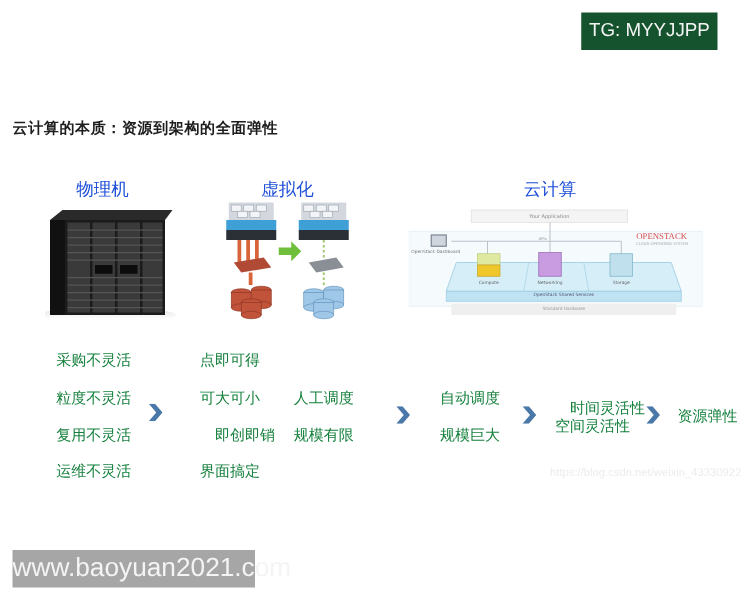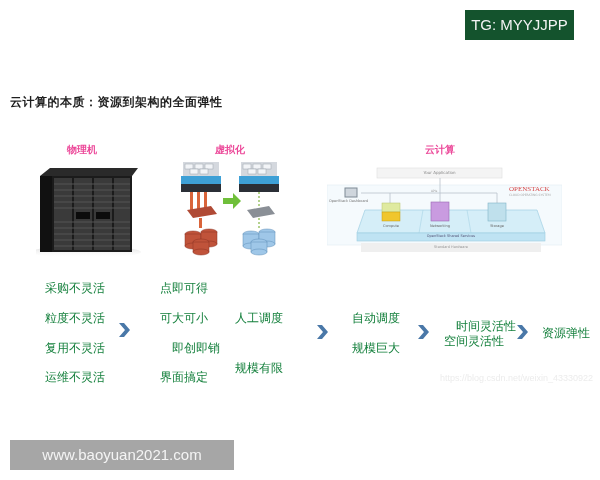--- a/index.html
+++ b/index.html
@@ -6,27 +6,27 @@
   body {
     width: 600px; height: 480px; background: #ffffff; position: relative; overflow: hidden;
     font-family: "DejaVu Sans", "Liberation Sans", sans-serif; color: #222;
   }
   .abs { position: absolute; }
   .tag-badge {
     left: 465px; top: 10px; width: 109px; height: 30px; background: #14532d; color: #f4f4f4;
     font-family: "Liberation Sans", sans-serif; font-size: 15px; line-height: 30px; text-align: center;
   }
   .site-badge {
-    left: 10px; top: 440px; width: 224px; height: 30px; background: #a6a6a6; color: #f4f4f4;
-    font-family: "Liberation Sans", sans-serif; font-size: 15px; line-height: 30px; text-align: center;
+    left: 10px; top: 440px; width: 194px; height: 30px; background: #a6a6a6; color: #f4f4f4;
+    font-family: "Liberation Sans", sans-serif; font-size: 21px; line-height: 30px; text-align: center;
   }
   .page-title {
     left: 10px; top: 94px; font-size: 12px; font-weight: bold; color: #1e1e1e; letter-spacing: 0.5px;
   }
-  .col-head { font-size: 10px; color: #ec4899; text-align: center; font-weight: bold; }
+  .col-head { font-size: 14px; color: #1d4ed8; text-align: center; }
   .item { font-size: 12px; color: #15803d; white-space: nowrap; }
   .watermark { left: 440px; top: 373px; font-size: 9px; color: #ececec; font-family: "Liberation Sans", sans-serif; }
   
   .rack { left: 36px; top: 166px; width: 100px; height: 90px; }
   
   .os-wrap { left: 327px; top: 163px; width: 235px; height: 100px; }
 </style>
 </head>
 <body>
 
@@ -180,21 +180,21 @@
       <polygon points="0,0 5,0 11,7 5,14 0,14 6,7" fill="#4a78a8"></polygon>
     </svg>
 </div>
 
 <div class="abs item" style="left:160px; top:280px;">点即可得</div>
 <div class="abs item" style="left:160px; top:310px;">可大可小</div>
 <div class="abs item" style="left:160px; top:340px;padding-left:12px;">即创即销</div>
 <div class="abs item" style="left:160px; top:369px;">界面搞定</div>
 
 <div class="abs item" style="left:235px; top:310px;">人工调度</div>
-<div class="abs item" style="left:235px; top:340px;margin-top:20px;">规模有限</div>
+<div class="abs item" style="left:235px; top:340px;">规模有限</div>
 
 <div class="abs" style="left:317px; top:324px;">
   <svg width="11" height="14" viewBox="0 0 11 14">
       <polygon points="0,0 5,0 11,7 5,14 0,14 6,7" fill="#4a78a8"></polygon>
     </svg>
 </div>
 
 <div class="abs item" style="left:352px; top:310px;text-align:right;">自动调度</div>
 <div class="abs item" style="left:352px; top:340px;">规模巨大</div>
 

